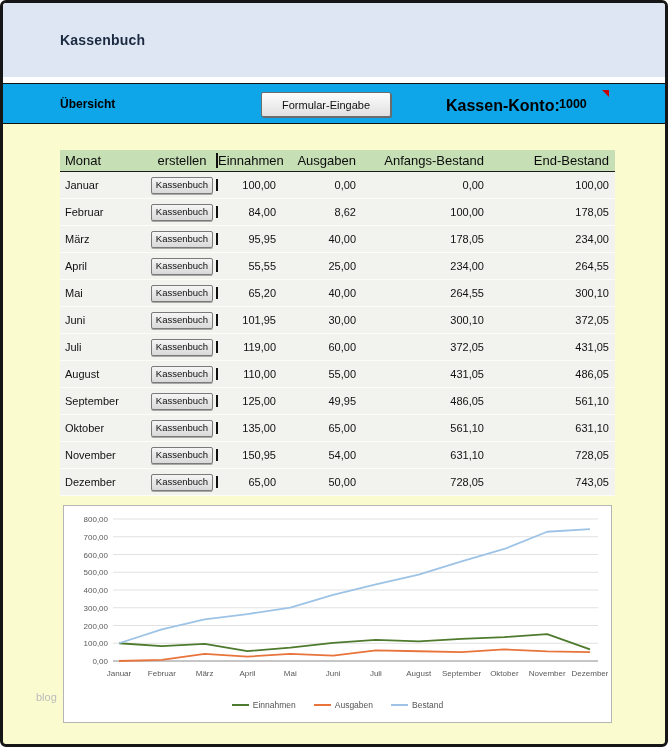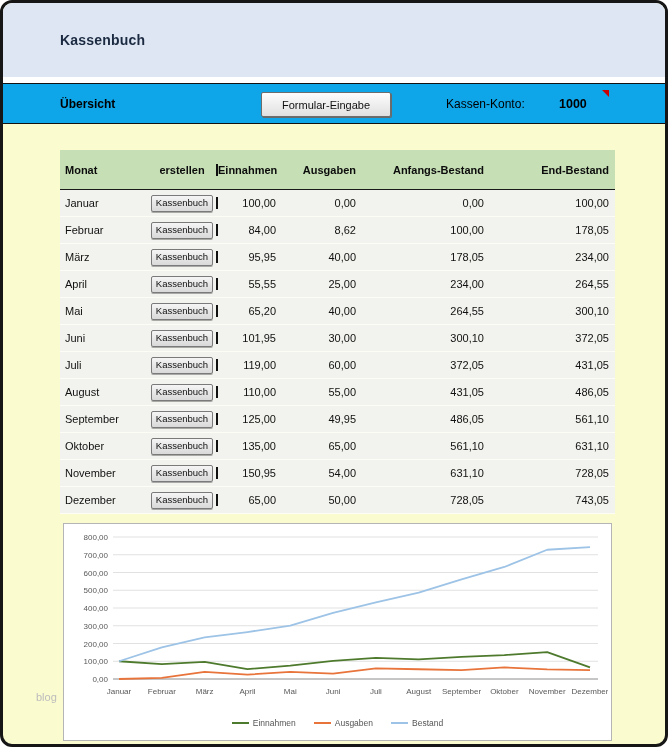--- a/index.html
+++ b/index.html
@@ -1,46 +1,46 @@
 <!DOCTYPE html>
 <html><head>
 <meta charset="utf-8">
 <style>
   *{margin:0;padding:0;box-sizing:border-box;}
   html,body{width:668px;height:747px;}
   body{font-family:"Liberation Sans",sans-serif;background:#ffffff;}
-  .page{width:668px;height:747px;border:3px solid #161616;border-radius:12px;overflow:hidden;
+  .page{width:668px;height:747px;border:3px solid #161616;border-radius:6px;overflow:hidden;
         display:flex;flex-direction:column;background:#fbfbd0;position:relative;}
   
   .topbar{height:74px;background:#dde6f2;display:flex;align-items:center;
           justify-content:space-between;padding:0 10px 0 57px;flex:0 0 auto;}
   .app-title{font-size:14px;font-weight:bold;color:#1b2a41;letter-spacing:.2px;}
   .logo{width:57px;border:1px solid #8a8a8a;background:#fff;box-shadow:1px 1px 2px rgba(0,0,0,.25);}
   .logo-iconwrap{height:41px;display:flex;align-items:center;justify-content:center;}
   .logo-icon{width:49px;height:35px;display:block;}
   .logo-text{background:#000;color:#fff;font-size:9.5px;font-weight:bold;text-align:center;
              height:15px;line-height:15px;}
   .gapstrip{height:6px;background:#ffffff;flex:0 0 auto;}
   
   .toolbar{height:41px;background:#0ea5e9;border-top:1px solid #111;border-bottom:1px solid #111;
            position:relative;flex:0 0 auto;}
   .tb-section{position:absolute;left:57px;top:13px;font-weight:bold;font-size:12px;color:#000;}
   .form-btn{position:absolute;left:258px;top:8px;width:130px;height:25px;font-family:inherit;
             font-size:11px;color:#111;background:linear-gradient(#fdfdfd,#e0e0e0);
             border:1px solid #6d6d6d;border-radius:2px;box-shadow:1px 1px 0 #6a6a6a;cursor:pointer;}
-  .tb-konto{position:absolute;left:443px;top:13px;font-weight:normal;font-size:12px;color:#000;}
+  .tb-konto{position:absolute;left:443px;top:13px;font-weight:bold;font-size:16px;color:#000;}
   .tb-konto-val{position:absolute;left:556px;top:13px;font-weight:bold;font-size:12.5px;color:#000;text-align:center;}
   .comment-marker{position:absolute;left:599px;top:6px;width:0;height:0;
                   border-left:7px solid transparent;border-top:7px solid #cc0000;}
   
   .main{flex:1;position:relative;padding-top:26px;}
   .ktable{margin-left:57px;width:555px;}
   .thead,.trow{display:grid;grid-template-columns:88px 68px 66px 80px 128px 125px;align-items:center;}
-  .thead{height:40px;background:#c6dfb5;border-bottom:1px solid #1a1a1a;
-         font-size:11px;font-weight:bold;color:#0c0c0c;}
+  .thead{height:22px;background:#c6dfb5;border-bottom:1px solid #1a1a1a;
+         font-size:13px;font-weight:normal;color:#0c0c0c;}
   .trow{height:27px;background:#f2f2ee;border-bottom:1px solid #fdfdf6;font-size:11px;color:#111;}
   .monat{padding-left:5px;text-align:left;}
   .erstellen{text-align:center;}
   .cell.erstellen{display:flex;justify-content:center;align-items:center;}
   .num{text-align:right;padding-right:6px;}
   .colA{border-left:2px solid #111;}
   .kb-btn{width:62px;height:17px;font-family:inherit;font-size:9.5px;color:#111;
           background:linear-gradient(#f5f5f5,#d9d9d9);border:1px solid #7a7a7a;border-radius:2px;
           box-shadow:0 1px 0 rgba(0,0,0,.3);cursor:pointer;line-height:14px;}
   

